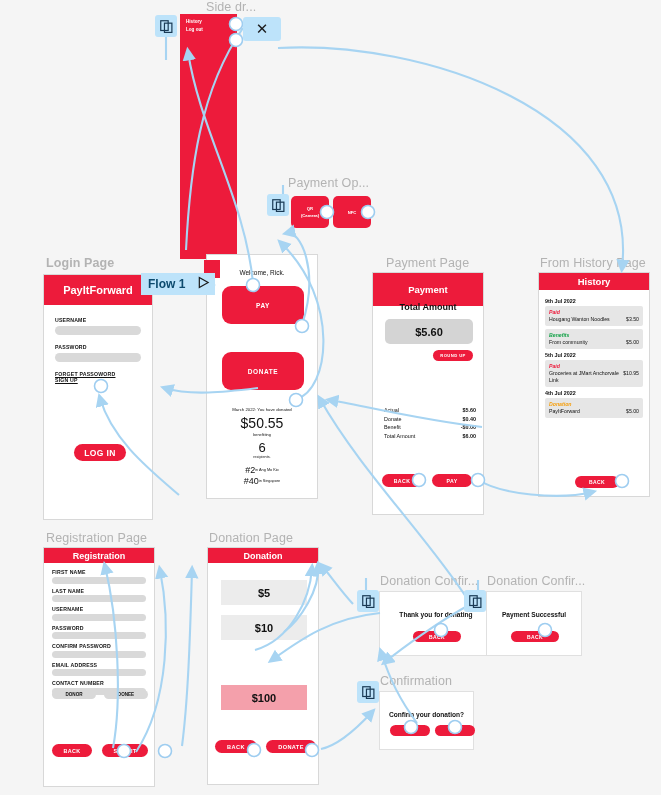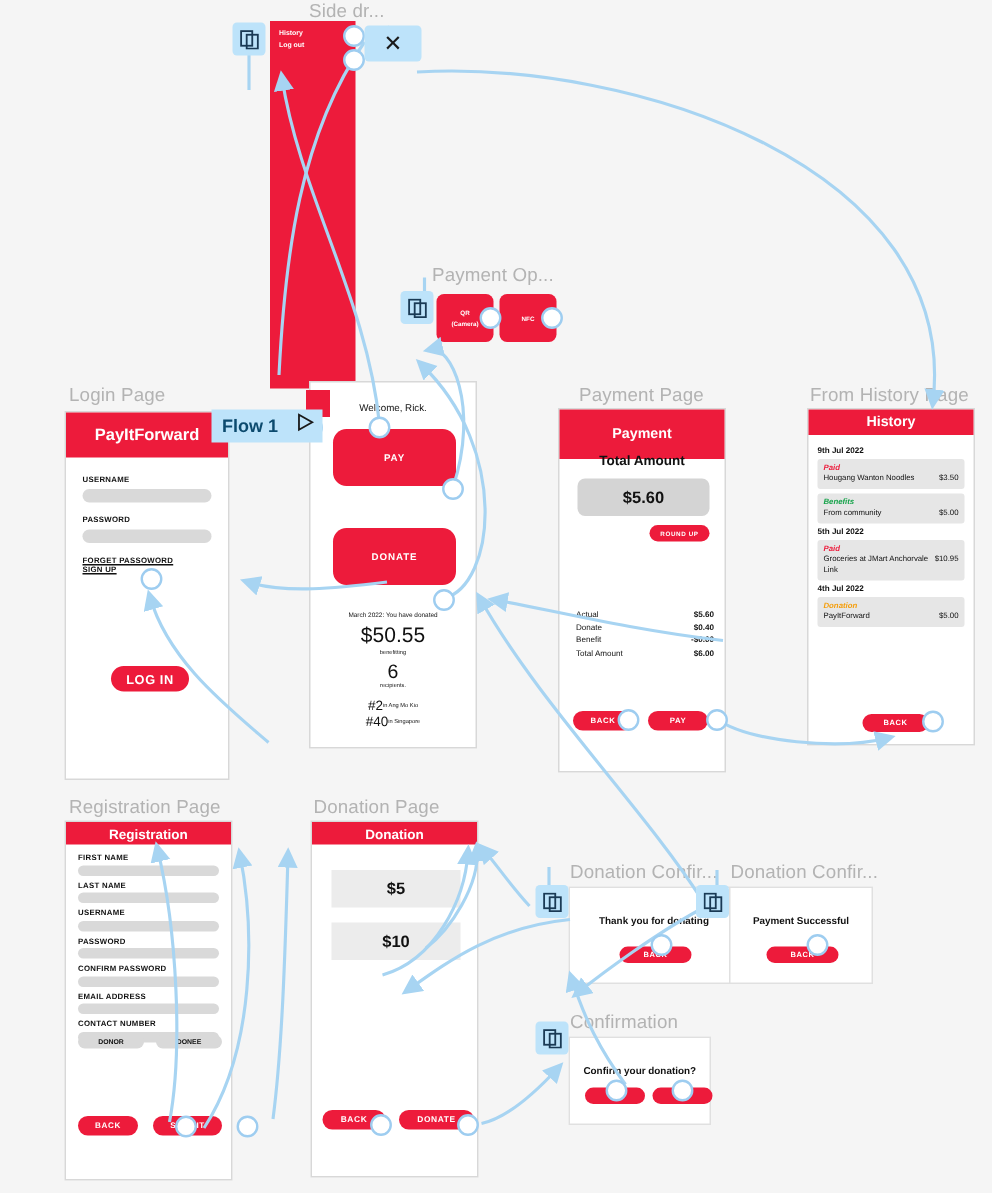--- a/index.html
+++ b/index.html
@@ -242,21 +242,21 @@
     </svg>
   </div>
   <div id="popt1">
     <div class="poptT">QR</div>
     <div class="poptT">(Camera)</div>
   </div>
   <div id="popt2">
     <div class="poptT">NFC</div>
   </div>
 
-  <div class="frame-title" style="left:46px; top:256px;">Login Page</div>
+  <div class="frame-title" style="left:46px; top:256px;font-weight:bold;">Login Page</div>
   <div class="frame" id="login">
     <div class="hdr">PayItForward</div>
     <div id="loginBody">
       <div class="lbl">USERNAME</div>
       <div class="fld"></div>
       <div class="lbl">PASSWORD</div>
       <div class="fld"></div>
       <a class="link">FORGET PASSOWORD</a>
       <a class="link">SIGN UP</a>
     </div>
@@ -383,20 +383,21 @@
     </div>
     <div class="btn" id="regBack">BACK</div>
     <div class="btn" id="regSubmit">SUBMIT</div>
   </div>
 
   <div class="frame-title" style="left:209px; top:531px;">Donation Page</div>
   <div class="frame" id="donation">
     <div class="hdr">Donation</div>
     <div class="damt" style="top:32px;">$5</div>
     <div class="damt" style="top:67px;">$10</div>
+    <div class="damt" style="top:137px; background:#F4A0AB;">$100</div>
     <div class="btn" id="donBack">BACK</div>
     <div class="btn" id="donGo">DONATE</div>
   </div>
 
   <div class="frame-title" style="left:380px; top:574px;">Donation Confir...</div>
   <div class="dlg" id="dc1">
     <div class="dlgTxt">Thank you for donating</div>
     <div class="btn dlgBtn" style="left:33px; top:39px; width:48px;">BACK</div>
   </div>
   <div class="badge" style="left:357px; top:590px;">

